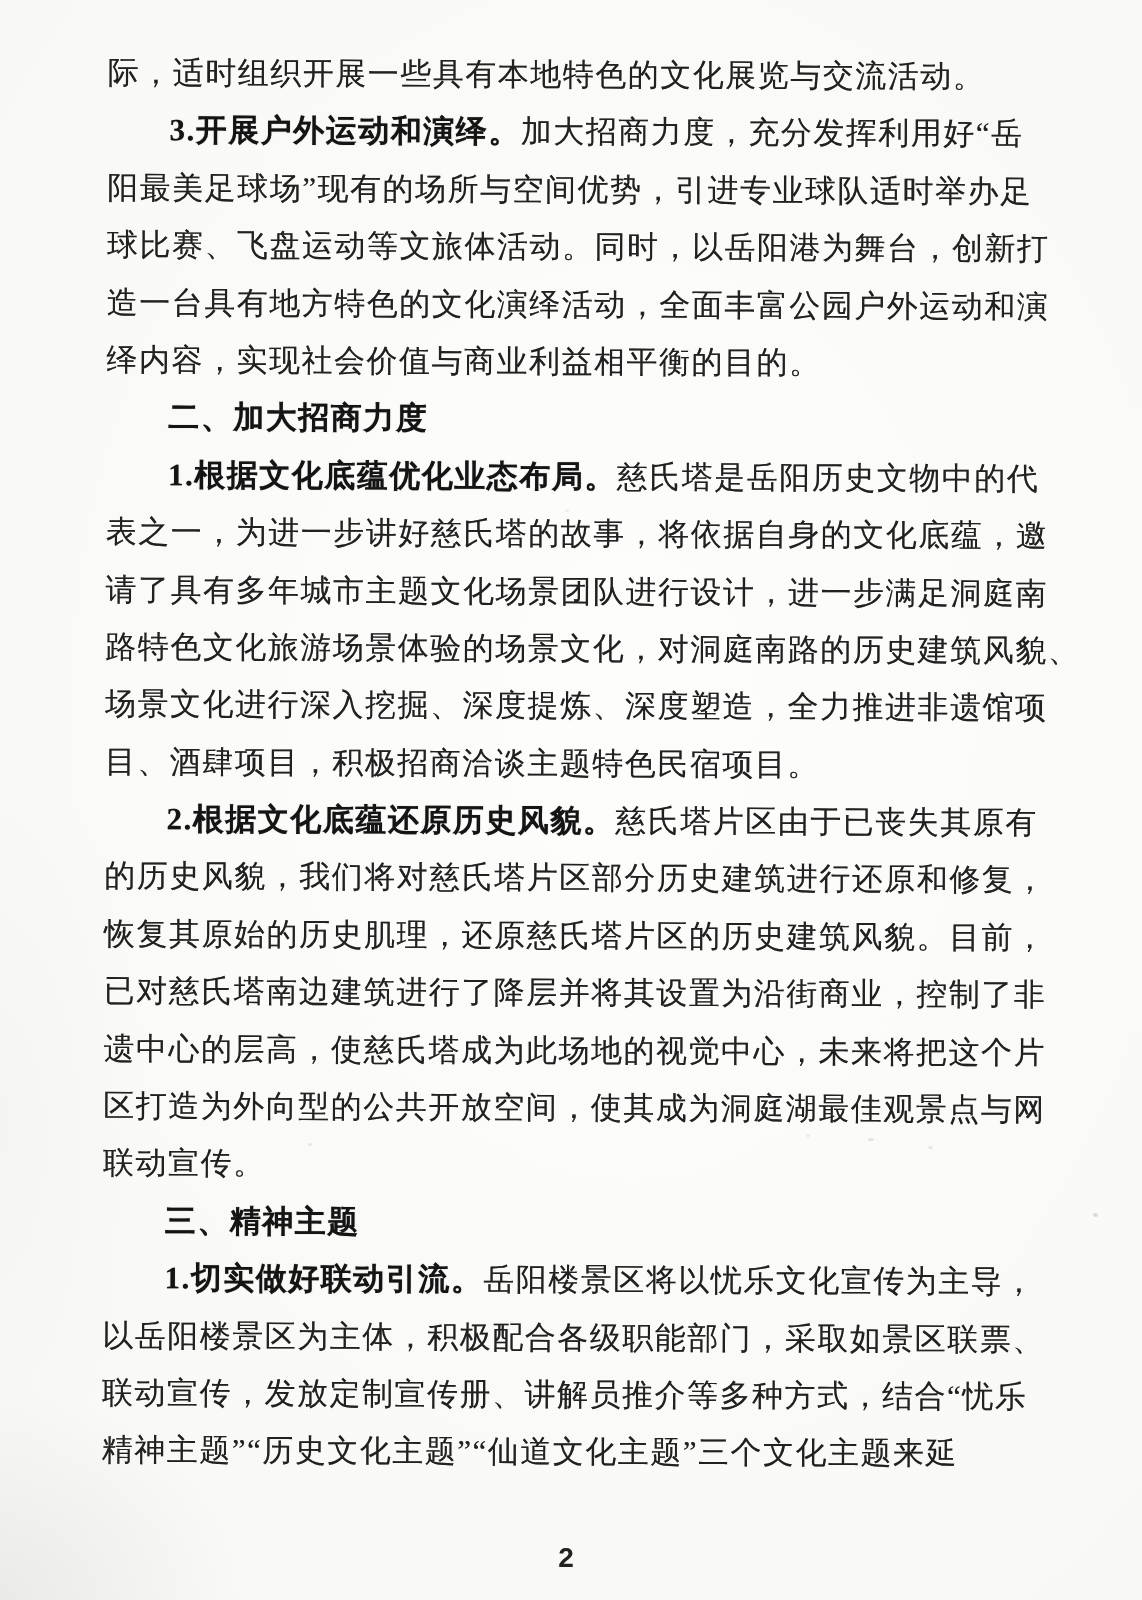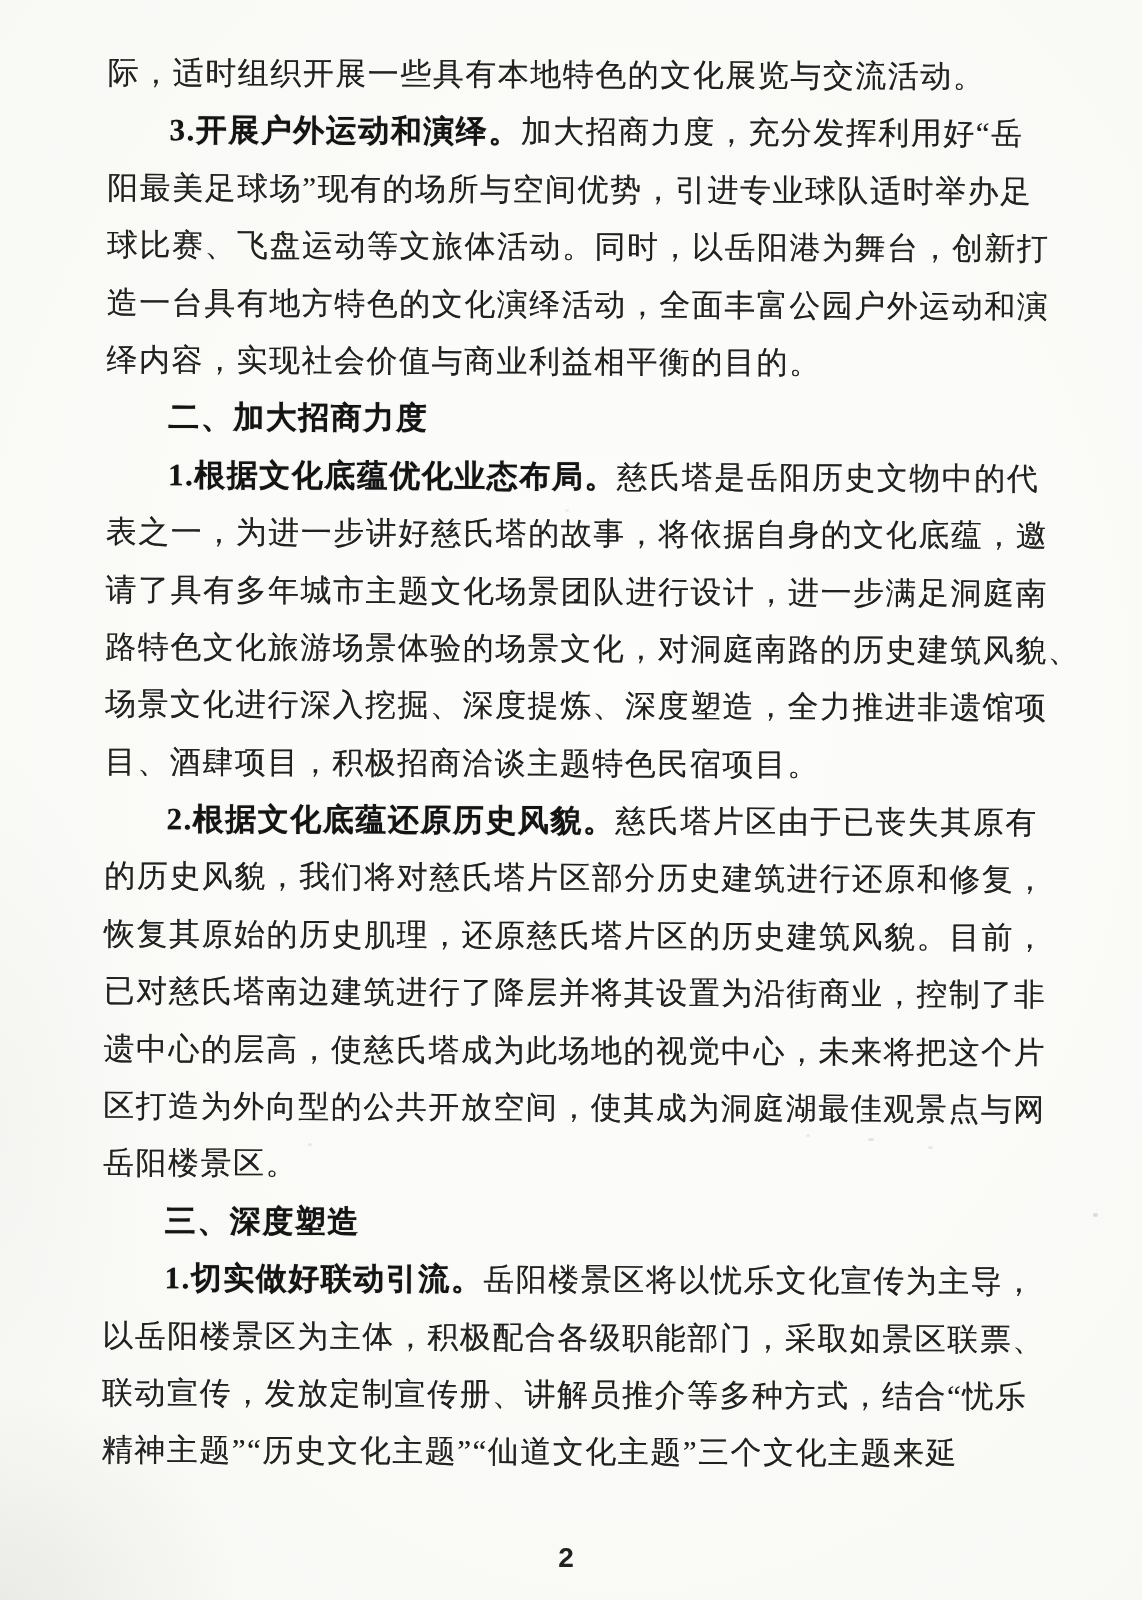--- a/index.html
+++ b/index.html
@@ -96,22 +96,22 @@
       <div class="line"><span class="seg">请了具有多年城市主题文化场景团队进行设计，进一步满足洞庭南</span></div>
       <div class="line"><span class="seg">路特色文化旅游场景体验的场景文化，对洞庭南路的历史建筑风貌、</span></div>
       <div class="line"><span class="seg">场景文化进行深入挖掘、深度提炼、深度塑造，全力推进非遗馆项</span></div>
       <div class="line"><span class="seg">目、酒肆项目，积极招商洽谈主题特色民宿项目。</span></div>
       <div class="line indent"><span class="seg bold">2.根据文化底蕴还原历史风貌。</span><span class="seg">慈氏塔片区由于已丧失其原有</span></div>
       <div class="line"><span class="seg">的历史风貌，我们将对慈氏塔片区部分历史建筑进行还原和修复，</span></div>
       <div class="line"><span class="seg">恢复其原始的历史肌理，还原慈氏塔片区的历史建筑风貌。目前，</span></div>
       <div class="line"><span class="seg">已对慈氏塔南边建筑进行了降层并将其设置为沿街商业，控制了非</span></div>
       <div class="line"><span class="seg">遗中心的层高，使慈氏塔成为此场地的视觉中心，未来将把这个片</span></div>
       <div class="line"><span class="seg">区打造为外向型的公共开放空间，使其成为洞庭湖最佳观景点与网</span></div>
-      <div class="line"><span class="seg">岳阳楼景区。</span></div>
-      <div class="line indent"><span class="seg bold">三、深度塑造</span></div>
+      <div class="line"><span class="seg">联动宣传。</span></div>
+      <div class="line indent"><span class="seg bold">三、精神主题</span></div>
       <div class="line indent"><span class="seg bold">1.切实做好联动引流。</span><span class="seg">岳阳楼景区将以忧乐文化宣传为主导，</span></div>
       <div class="line"><span class="seg">以岳阳楼景区为主体，积极配合各级职能部门，采取如景区联票、</span></div>
       <div class="line"><span class="seg">联动宣传，发放定制宣传册、讲解员推介等多种方式，结合“忧乐</span></div>
       <div class="line"><span class="seg">精神主题”“历史文化主题”“仙道文化主题”三个文化主题来延</span></div>
     </div>
 
   <div class="page-number">2</div>
 
   <span class="speck s1"></span>
   <span class="speck s2"></span>

